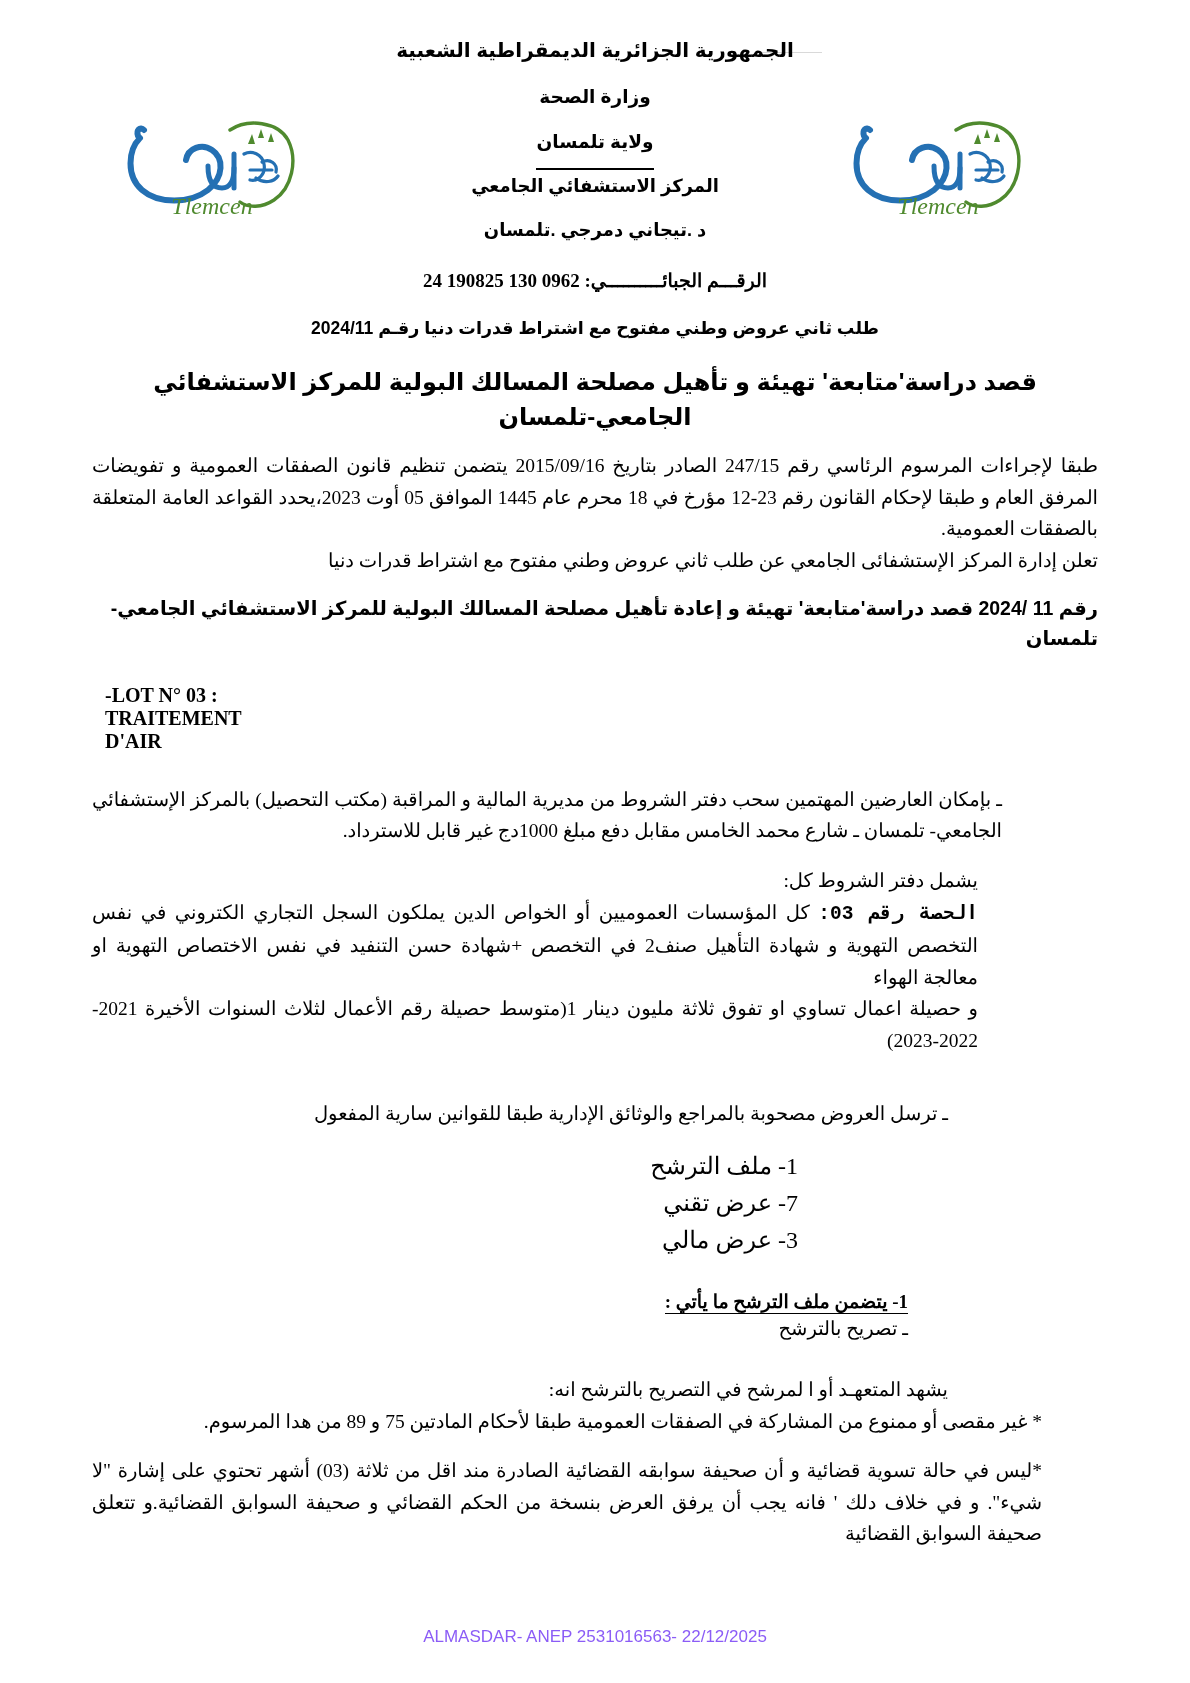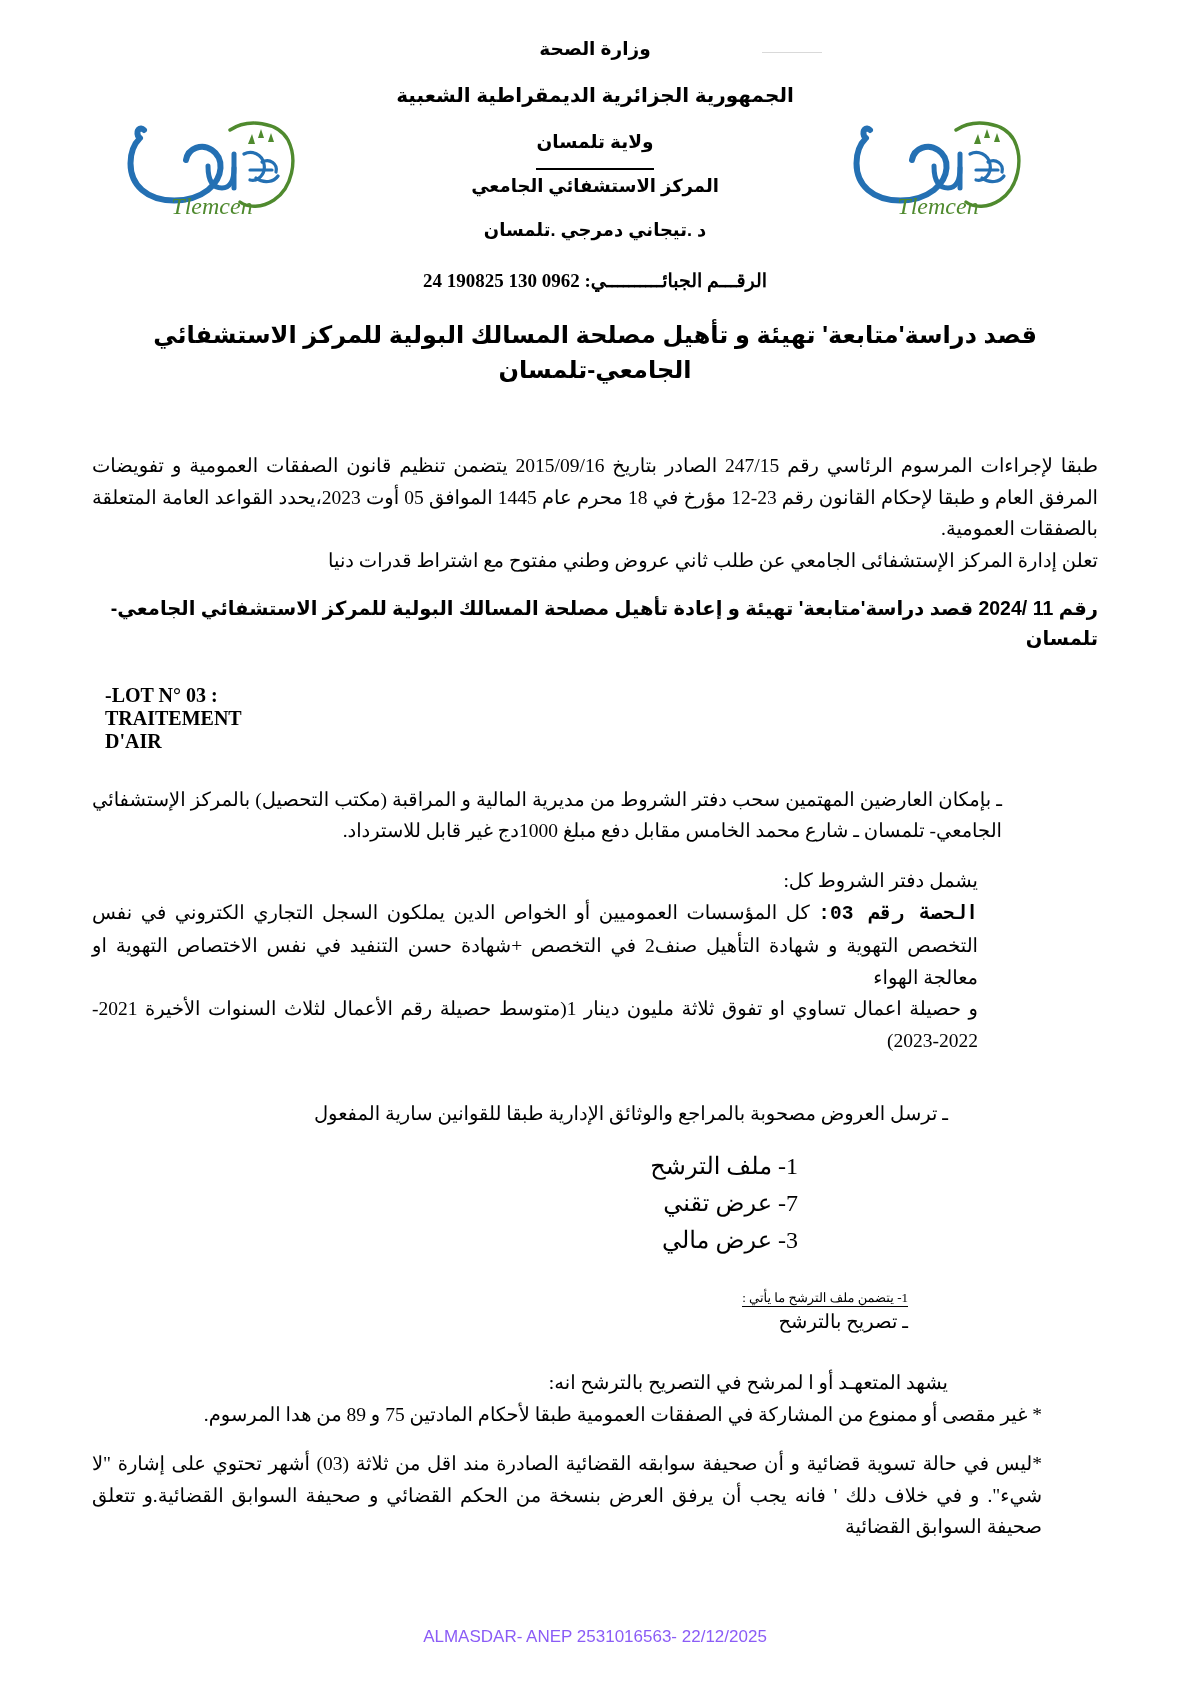--- a/index.html
+++ b/index.html
@@ -147,24 +147,25 @@
   }
   .list-block .li {
     font-family: "Liberation Serif", "DejaVu Serif", serif;
     font-size: 24px;
     line-height: 1.55;
     margin: 0;
   }
 
   .underline-head {
     font-family: "Liberation Serif", "DejaVu Serif", serif;
-    font-size: 13px;
+    font-size: 19px;
     margin: 0;
     text-align: right;
     padding-right: 96px;
+    font-weight: bold;
   }
   .underline-head span.u {
     border-bottom: 1.5px solid #000;
     padding-bottom: 1px;
   }
 
   .sub-indent { padding-right: 150px; }
   .sub-indent2 { padding-right: 190px; }
   .sub-indent3 { padding-right: 120px; }
   .sub-indent4 { padding-right: 56px; }
@@ -254,33 +255,34 @@
         <path d="M132 44 C140 40 150 44 152 54 C154 64 146 72 138 70"></path>
         <path d="M150 52 C158 48 166 54 164 62"></path>
         <path d="M138 60 L160 60"></path>
         <path d="M144 68 C152 74 162 72 166 66"></path>
       </g>
       <text x="100" y="104" font-family="Liberation Serif, serif" font-style="italic" font-size="24" fill="#4f8a2e" text-anchor="middle">Tlemcen</text>
     </svg>
   </div>
 
   <div class="header-block">
+    <div class="hdr-line l1">الجمهورية الجزائرية الديمقراطية الشعبية</div>
     <div class="hdr-line l2">وزارة الصحة</div>
-    <div class="hdr-line l1">الجمهورية الجزائرية الديمقراطية الشعبية</div>
     <div class="hdr-line l3">
       <span class="u">ولاية تلمسان</span>
     </div>
     <div class="hdr-line l4">المركز الاستشفائي الجامعي</div>
     <div class="hdr-line l5">د .تيجاني دمرجي .تلمسان</div>
 
     <div class="fiscal">
       <span>الرقـــم الجبائــــــــــي:</span>
       <span class="num">24 190825 130 0962</span>
     </div>
 
+    <div class="announce-kind">طلب ثاني عروض وطني مفتوح مع اشتراط قدرات دنيا  رقـم 2024/11</div>
 
     <div class="main-title">قصد دراسة'متابعة' تهيئة و تأهيل مصلحة المسالك البولية للمركز الاستشفائي الجامعي-تلمسان</div>
   </div>
 
   <div class="body-area">
 
     <p class="para">طبقا لإجراءات المرسوم الرئاسي رقم 247/15 الصادر بتاريخ 2015/09/16  يتضمن تنظيم قانون الصفقات العمومية و تفويضات المرفق العام و طبقا لإحكام القانون رقم 23-12 مؤرخ في 18 محرم عام 1445 الموافق 05 أوت 2023،يحدد القواعد العامة المتعلقة بالصفقات العمومية.</p>
 
     <p class="para">تعلن إدارة المركز الإستشفائى الجامعي عن طلب ثاني عروض وطني مفتوح مع اشتراط قدرات دنيا</p>
 

